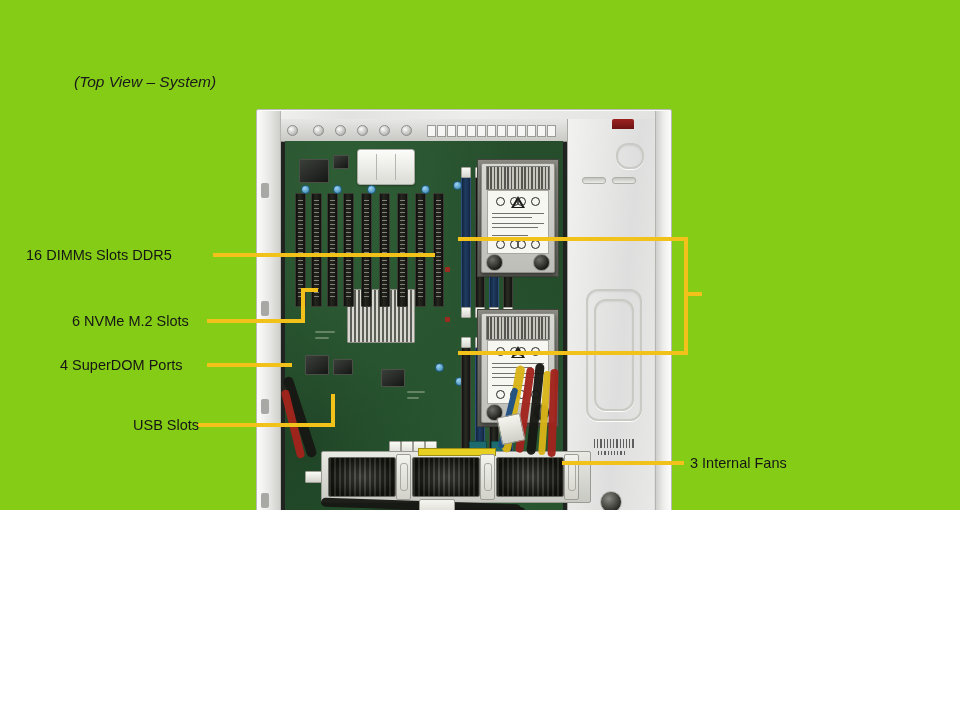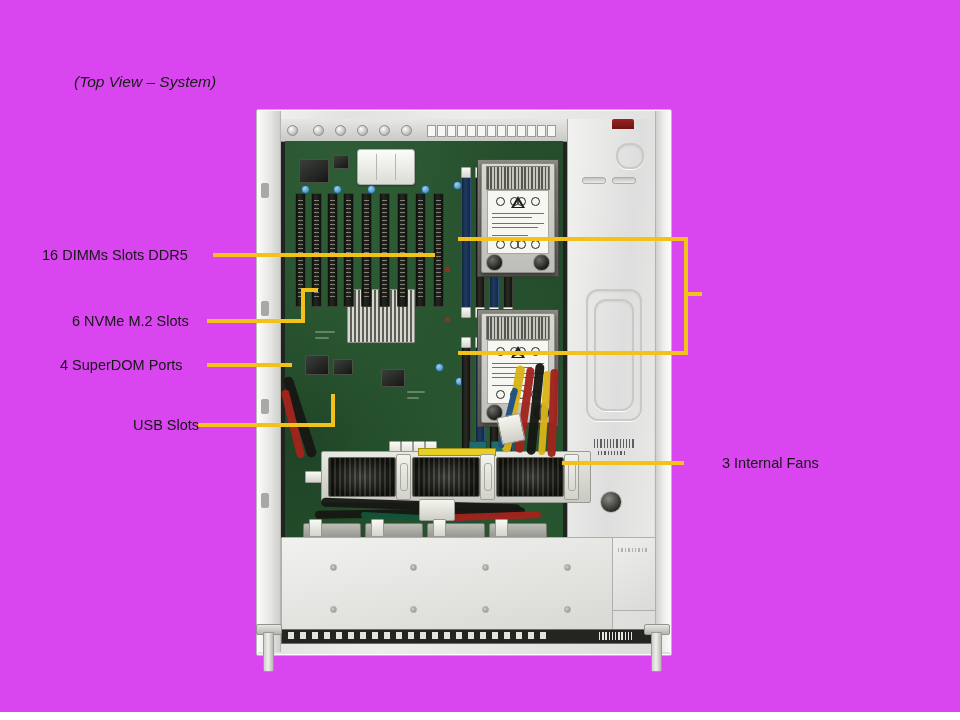--- a/index.html
+++ b/index.html
@@ -8,22 +8,22 @@
     padding: 0;
     background: #ffffff;
   }
   body {
     font-family: "Liberation Sans", sans-serif;
     color: #1a1a1a;
   }
   #page {
     position: relative;
     width: 960px;
-    height: 712px;
-    background: #d946ef;
+    height: 510px;
+    background: #84cc16;
     overflow: hidden;
   }
 
   
   #view-title {
     position: absolute;
     left: 74px;
     top: 73px;
     font-size: 15.5px;
     font-style: italic;
@@ -784,26 +784,26 @@
   <div class="lead lead-h" style="left:198px;top:423px;width:137px;"></div>
   <div class="lead lead-v" style="left:331px;top:394px;height:33px;"></div>
 
   <div class="lead lead-h" style="left:458px;top:237px;width:230px;"></div>
   <div class="lead lead-h" style="left:458px;top:351px;width:230px;"></div>
   <div class="lead lead-v" style="left:684px;top:237px;height:118px;"></div>
   <div class="lead lead-h" style="left:684px;top:292px;width:18px;"></div>
 
   <div class="lead lead-h" style="left:562px;top:461px;width:122px;"></div>
 
-  <div class="callout-label" style="left:42px;top:246px;">16 DIMMs Slots DDR5</div>
+  <div class="callout-label" style="left:26px;top:246px;">16 DIMMs Slots DDR5</div>
 
   <div class="callout-label" style="left:72px;top:312px;">6 NVMe M.2 Slots</div>
 
   <div class="callout-label" style="left:60px;top:356px;">4 SuperDOM Ports</div>
 
   <div class="callout-label" style="left:133px;top:416px;">USB Slots</div>
 
   <div class="callout-label" style="left:709px;top:277px;">
   </div>
 
-  <div class="callout-label" style="left:690px;top:454px;margin-left:32px;">3 Internal  Fans</div>
+  <div class="callout-label" style="left:690px;top:454px;">3 Internal  Fans</div>
 
 </div>
 
 </body></html>

